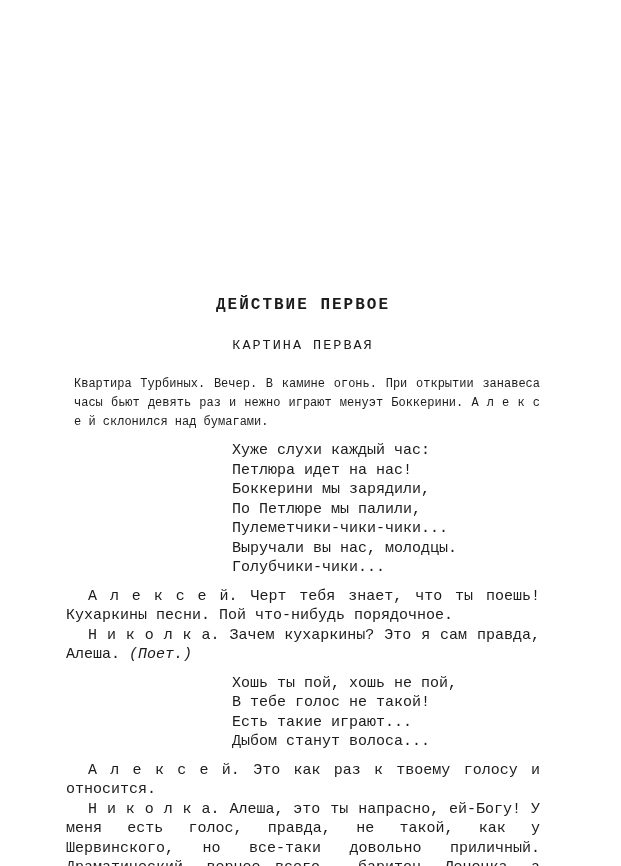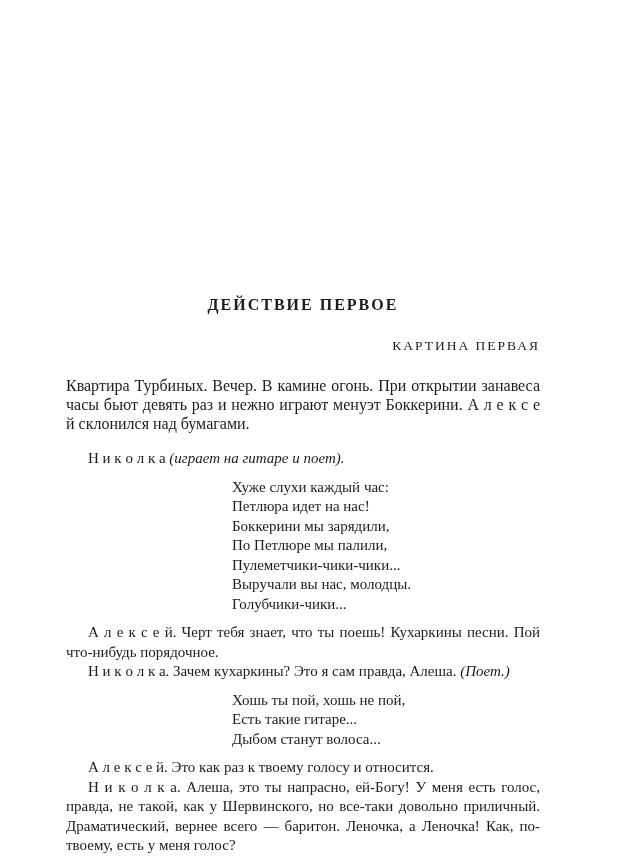--- a/index.html
+++ b/index.html
@@ -6,44 +6,44 @@
     margin: 0;
     padding: 0;
     background: #ffffff;
   }
   .page {
     position: relative;
     width: 606px;
     height: 866px;
     background: #ffffff;
     color: #1c1c1c;
-    font-family: Liberation Serif, serif;
+    font-family: Liberation Mono, monospace;
     overflow: hidden;
     box-sizing: border-box;
   }
   .content {
     padding: 296px 66px 0 66px;
   }
   .act-title {
     margin: 0;
     text-align: center;
     font-size: 16px;
     font-weight: bold;
     letter-spacing: 2px;
   }
   .scene-title {
     margin: 24px 0 0 0;
-    text-align: right;
+    text-align: center;
     font-size: 13.5px;
     font-weight: normal;
     letter-spacing: 2px;
   }
   .stage-direction {
-    margin: 22px 0 0 0;
-    font-size: 16px;
+    margin: 22px 0 0 8px;
+    font-size: 12px;
     line-height: 19px;
     text-align: justify;
   }
   .dialogue {
     margin: 0;
     font-size: 15px;
     line-height: 19.5px;
     text-align: justify;
     text-indent: 22px;
   }
@@ -71,39 +71,39 @@
 
 <div class="page">
   <div class="content">
 
     <h1 class="act-title">ДЕЙСТВИЕ ПЕРВОЕ</h1>
 
     <h2 class="scene-title">КАРТИНА ПЕРВАЯ</h2>
 
     <p class="stage-direction">Квартира Турбиных. Вечер. В камине огонь. При открытии занавеса часы бьют девять раз и нежно играют менуэт Боккерини. А л е к с е й  склонился над бумагами.</p>
 
-    <p class="dialogue first-after-direction"><span class="speaker">Н и к о л к а</span> <span class="stage-note">(играет на гитаре и поет).</span></p>
 
     <div class="verse">
       <div class="verse-line">Хуже слухи каждый час:</div>
       <div class="verse-line">Петлюра идет на нас!</div>
       <div class="verse-line">Боккерини мы зарядили,</div>
       <div class="verse-line">По Петлюре мы палили,</div>
       <div class="verse-line">Пулеметчики-чики-чики...</div>
       <div class="verse-line">Выручали вы нас, молодцы.</div>
       <div class="verse-line">Голубчики-чики...</div>
     </div>
 
     <p class="dialogue"><span class="speaker">А л е к с е й.</span> <span>Черт тебя знает, что ты поешь! Кухаркины песни. Пой что-нибудь порядочное.</span></p>
 
     <p class="dialogue"><span class="speaker">Н и к о л к а.</span> <span>Зачем кухаркины? Это я сам правда, Алеша.</span> <span class="stage-note">(Поет.)</span></p>
 
     <div class="verse">
       <div class="verse-line">Хошь ты пой, хошь не пой,</div>
-      <div class="verse-line">Есть такие гитаре...</div>
+      <div class="verse-line">В тебе голос не такой!</div>
+      <div class="verse-line">Есть такие играют...</div>
       <div class="verse-line">Дыбом станут волоса...</div>
     </div>
 
     <p class="dialogue"><span class="speaker">А л е к с е й.</span> <span>Это как раз к твоему голосу и относится.</span></p>
 
     <p class="dialogue"><span class="speaker">Н и к о л к а.</span> <span>Алеша, это ты напрасно, ей-Богу! У меня есть голос, правда, не такой, как у Шервинского, но все-таки довольно приличный. Драматический, вернее всего — баритон. Леночка, а Леночка! Как, по-твоему, есть у меня голос?</span></p>
 
   </div>
 </div>
 

